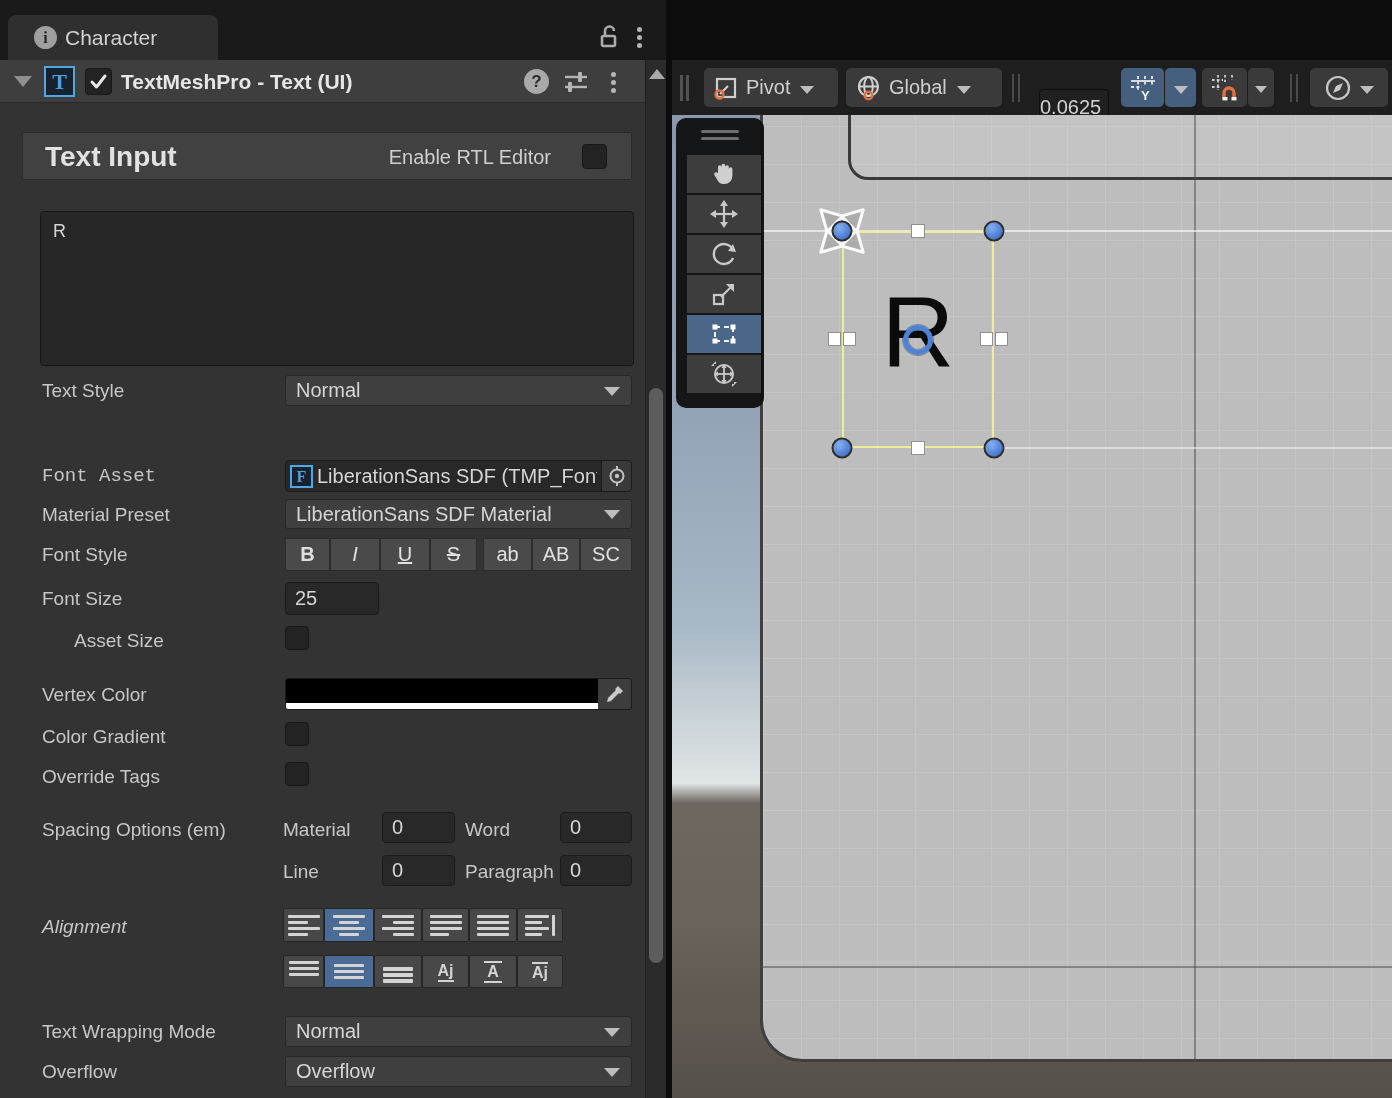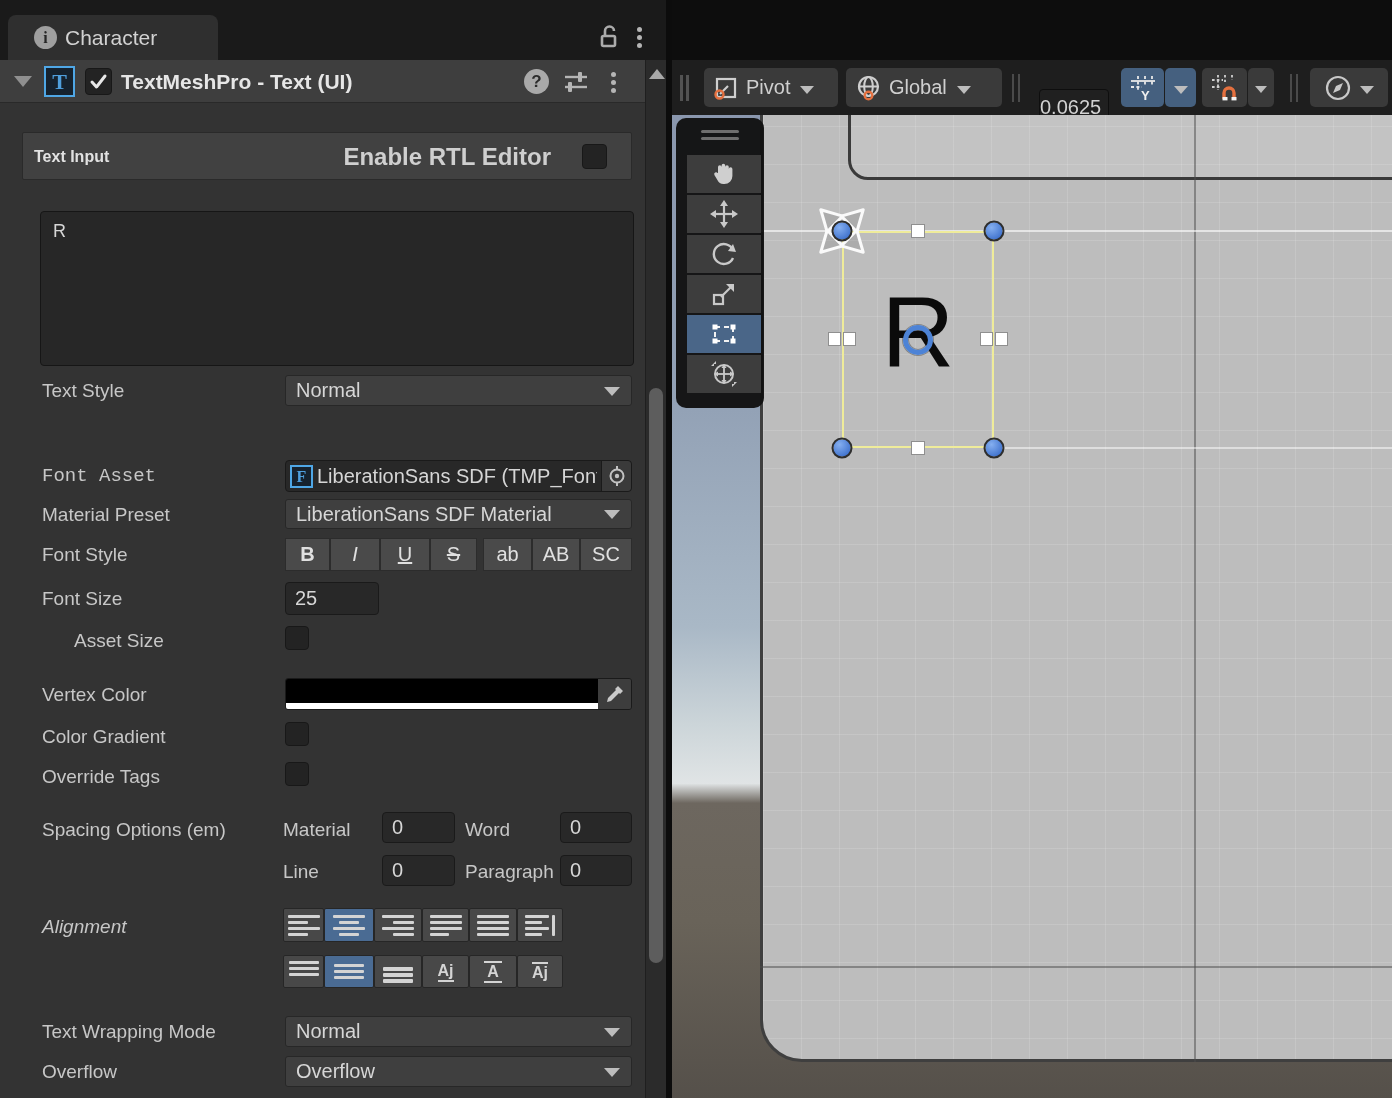--- a/index.html
+++ b/index.html
@@ -18,21 +18,21 @@
   .comp-title { position:absolute; left:121px; top:0; line-height:43px; font-weight:bold; font-size:21px; color:#e6e6e6; }
   .tmp-icon { position:absolute; left:44px; top:6px; width:31px; height:31px; background:#16222e; border:2px solid #4fa7e6; color:#4f9fdd; font-family:"Liberation Serif",serif; font-weight:bold; font-size:22px; text-align:center; line-height:27px; }
   .cb { background:#232323; border:1px solid #181818; border-radius:4px; }
   .check-svg { display:block; margin:3px auto; }
   .fold { width:0; height:0; border-left:9px solid transparent; border-right:9px solid transparent; border-top:11px solid #8f8f8f; }
   .circ-ic { border-radius:50%; background:#a9a9a9; color:#2c2c2c; font-weight:bold; text-align:center; }
   .kebab span { display:block; width:5px; height:5px; border-radius:50%; background:#b5b5b5; margin:3px auto; }
 
   .lbl { position:absolute; left:42px; font-size:19px; color:#c7c7c7; line-height:31px; white-space:nowrap; }
   .bar { position:absolute; left:22px; width:610px; background:#414141; border:1px solid #2a2a2a; border-radius:2px; }
-  .bar .blbl { position:absolute; left:11px; top:0; font-weight:bold; font-size:16px; color:#e2e2e2; }
+  .bar .blbl { position:absolute; left:22px; top:0; font-weight:bold; font-size:28px; color:#e2e2e2; }
   .field { position:absolute; background:#282828; border:1px solid #1a1a1a; border-radius:4px; color:#d6d6d6; font-size:20px; line-height:29px; padding-left:9px; overflow:hidden; white-space:nowrap; }
   .drop { position:absolute; background:#3f3f3f; border:1px solid #272727; border-radius:3px; color:#d6d6d6; font-size:20px; line-height:29px; padding-left:10px; overflow:hidden; white-space:nowrap; }
   .caret { position:absolute; right:11px; top:50%; margin-top:-4px; width:0; height:0; border-left:8px solid transparent; border-right:8px solid transparent; border-top:9px solid #bdbdbd; }
   .caret.sm { border-left-width:7px; border-right-width:7px; border-top-width:8px; }
   .fsbtn { position:absolute; top:538px; height:33px; background:#4a4a4a; border:1px solid #2c2c2c; color:#e0e0e0; font-size:20px; text-align:center; line-height:31px; }
   .albtn { position:absolute; height:34px; background:#484848; border:1px solid #262626; border-radius:2px; display:flex; align-items:center; justify-content:center; }
   .albtn.sel { background:#4a6b93; }
   .hic { width:32px; height:21px; display:flex; flex-direction:column; justify-content:space-between; }
   .hic i { display:block; height:3px; background:#d4d4d4; border-radius:1px; }
   .vic { width:30px; height:22px; display:flex; flex-direction:column; gap:2.5px; }
@@ -123,21 +123,21 @@
       </div>
       <div class="kebab abs" style="left:608px;top:9px;width:10px;">
           <span></span>
           <span></span>
           <span></span>
         </div>
     </div>
 
     <div class="bar" style="top:132px;height:48px;">
       <div class="blbl" style="line-height:48px;">Text Input</div>
-      <div class="abs" style="right:80px;top:0;line-height:48px;font-size:24px;color:#cfcfcf;font-weight:bold;">Enable RTL Editor</div>
+      <div class="abs" style="right:80px;top:0;line-height:48px;font-size:20px;color:#cfcfcf;">Enable RTL Editor</div>
       <div class="cb abs" style="right:24px;top:11px;width:25px;height:25px;"></div>
     </div>
 
     <div class="abs" style="left:40px;top:211px;width:594px;height:155px;background:#272727;border:1px solid #161616;border-radius:4px;padding:9px 12px;font-size:18px;color:#d6d6d6;">
       <span>R</span>
     </div>
 
     <div class="lbl" style="top:375px;">Text Style</div>
     <div class="drop" style="left:285px;top:375px;width:347px;height:31px;">
       <span>Normal</span>

